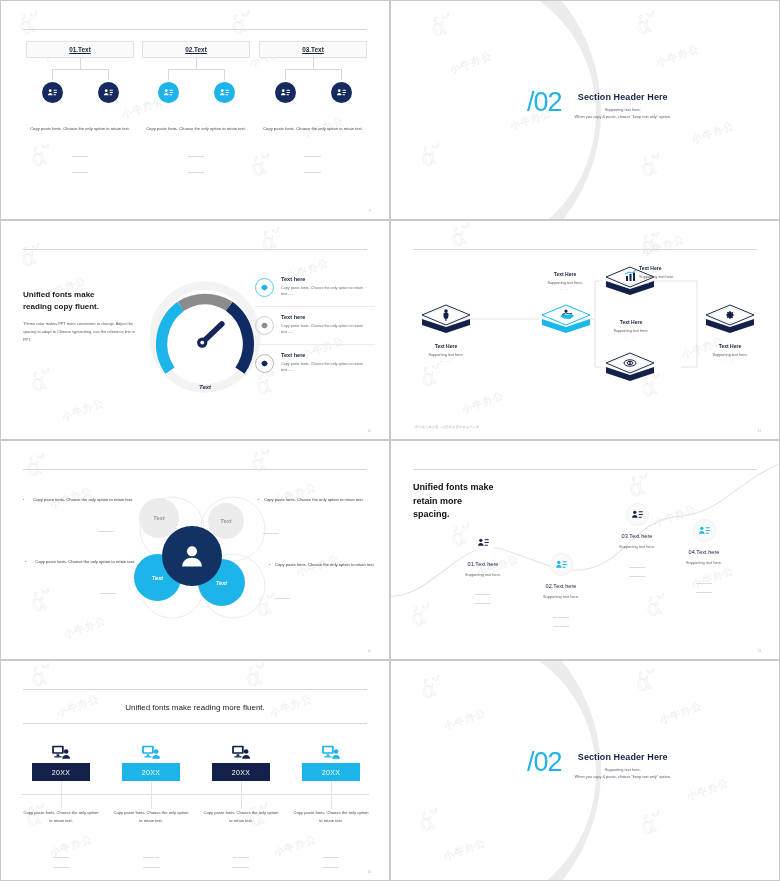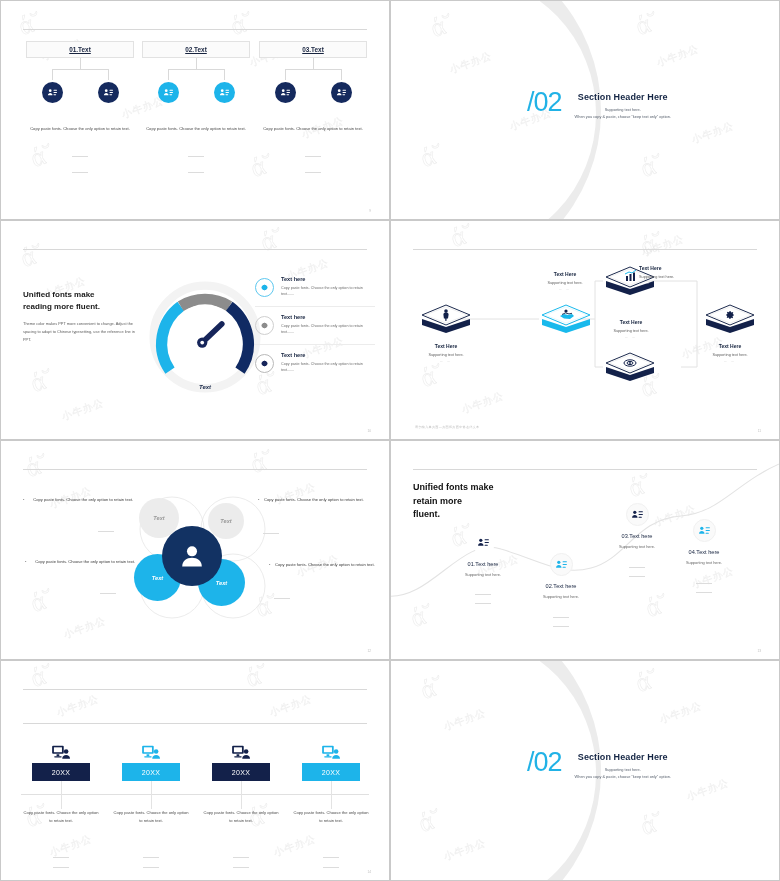--- a/index.html
+++ b/index.html
@@ -260,21 +260,21 @@
       <span class="cn" style="left:42px;top:60px;">小牛办公</span>
       <span style="left:30px;top:145px;">ά˘</span>
       <span class="cn" style="left:60px;top:182px;">小牛办公</span>
       <span style="left:255px;top:148px;">ά˘</span>
       <span class="cn" style="left:300px;top:120px;">小牛办公</span>
     </div>
     <div class="hrule"></div>
 
     <div class="g-head">
       <div>Unified fonts make</div>
-      <div>reading more fluent.</div>
+      <div>reading copy fluent.</div>
     </div>
     <div class="g-body">Theme color makes PPT more convenient to change. Adjust the spacing to adapt to Chinese typesetting, use the reference line in PPT.</div>
 
     <div class="gauge">
       <svg viewBox="0 0 120 120" width="112" height="112">
         <circle cx="60" cy="60" r="55" fill="none" stroke="#f3f3f3" stroke-width="9"></circle>
 
         <path d="M22.5 96 A50 50 0 0 1 34 27" fill="none" stroke="#1db4ea" stroke-width="12"></path>
 
         <path d="M34 27 A50 50 0 0 1 86 27" fill="none" stroke="#8c8c8c" stroke-width="12"></path>
@@ -500,21 +500,21 @@
     </div>
     <div class="hrule"></div>
 
     <svg style="position:absolute;left:0;top:0;width:390px;height:220px;">
       <path d="M-5 155 C 40 160, 70 95, 110 108 C 150 120, 170 135, 200 127 C 235 118, 245 78, 290 75 C 330 72, 345 40, 395 20" fill="none" stroke="#e3e3e3" stroke-width="1.1"></path>
     </svg>
 
     <div class="w-head">
       <div>Unified fonts make</div>
       <div>retain more</div>
-      <div>fluent.</div>
+      <div>spacing.</div>
     </div>
 
     <div class="w-node" style="left:49px;top:90px;">
       <div class="w-ic" style="background:#fff;">
         <svg viewBox="0 0 24 24" fill="#13214a">
             <circle cx="7" cy="8" r="3"></circle>
             <path d="M2 18c0-3 2.4-5 5-5s5 2 5 5z"></path>
             <rect x="14" y="6" width="8" height="2" rx="1"></rect>
             <rect x="14" y="11" width="8" height="2" rx="1"></rect>
             <rect x="14" y="16" width="6" height="2" rx="1"></rect>
@@ -582,20 +582,21 @@
       <span style="left:30px;top:0px;">ά˘</span>
       <span class="cn" style="left:55px;top:38px;">小牛办公</span>
       <span style="left:245px;top:0px;">ά˘</span>
       <span class="cn" style="left:268px;top:38px;">小牛办公</span>
       <span style="left:25px;top:140px;">ά˘</span>
       <span class="cn" style="left:48px;top:178px;">小牛办公</span>
       <span style="left:248px;top:140px;">ά˘</span>
       <span class="cn" style="left:272px;top:178px;">小牛办公</span>
     </div>
     <div class="hrule"></div>
+    <div class="t-title">Unified fonts make reading more fluent.</div>
     <div class="hrule" style="top:62px;"></div>
     <div class="t-axis"></div>
 
     <div class="t-item" style="left:16px;top:79px;">
       <div class="t-ic">
         <svg viewBox="0 0 26 22" fill="#13214a">
             <rect x="0" y="1" width="17" height="12" rx="1.5"></rect>
             <rect x="2.6" y="3.4" width="11.8" height="7.2" fill="#fff"></rect>
             <rect x="6.5" y="13.6" width="4" height="3"></rect>
             <rect x="3" y="16.5" width="11" height="1.8" rx=".9"></rect>

